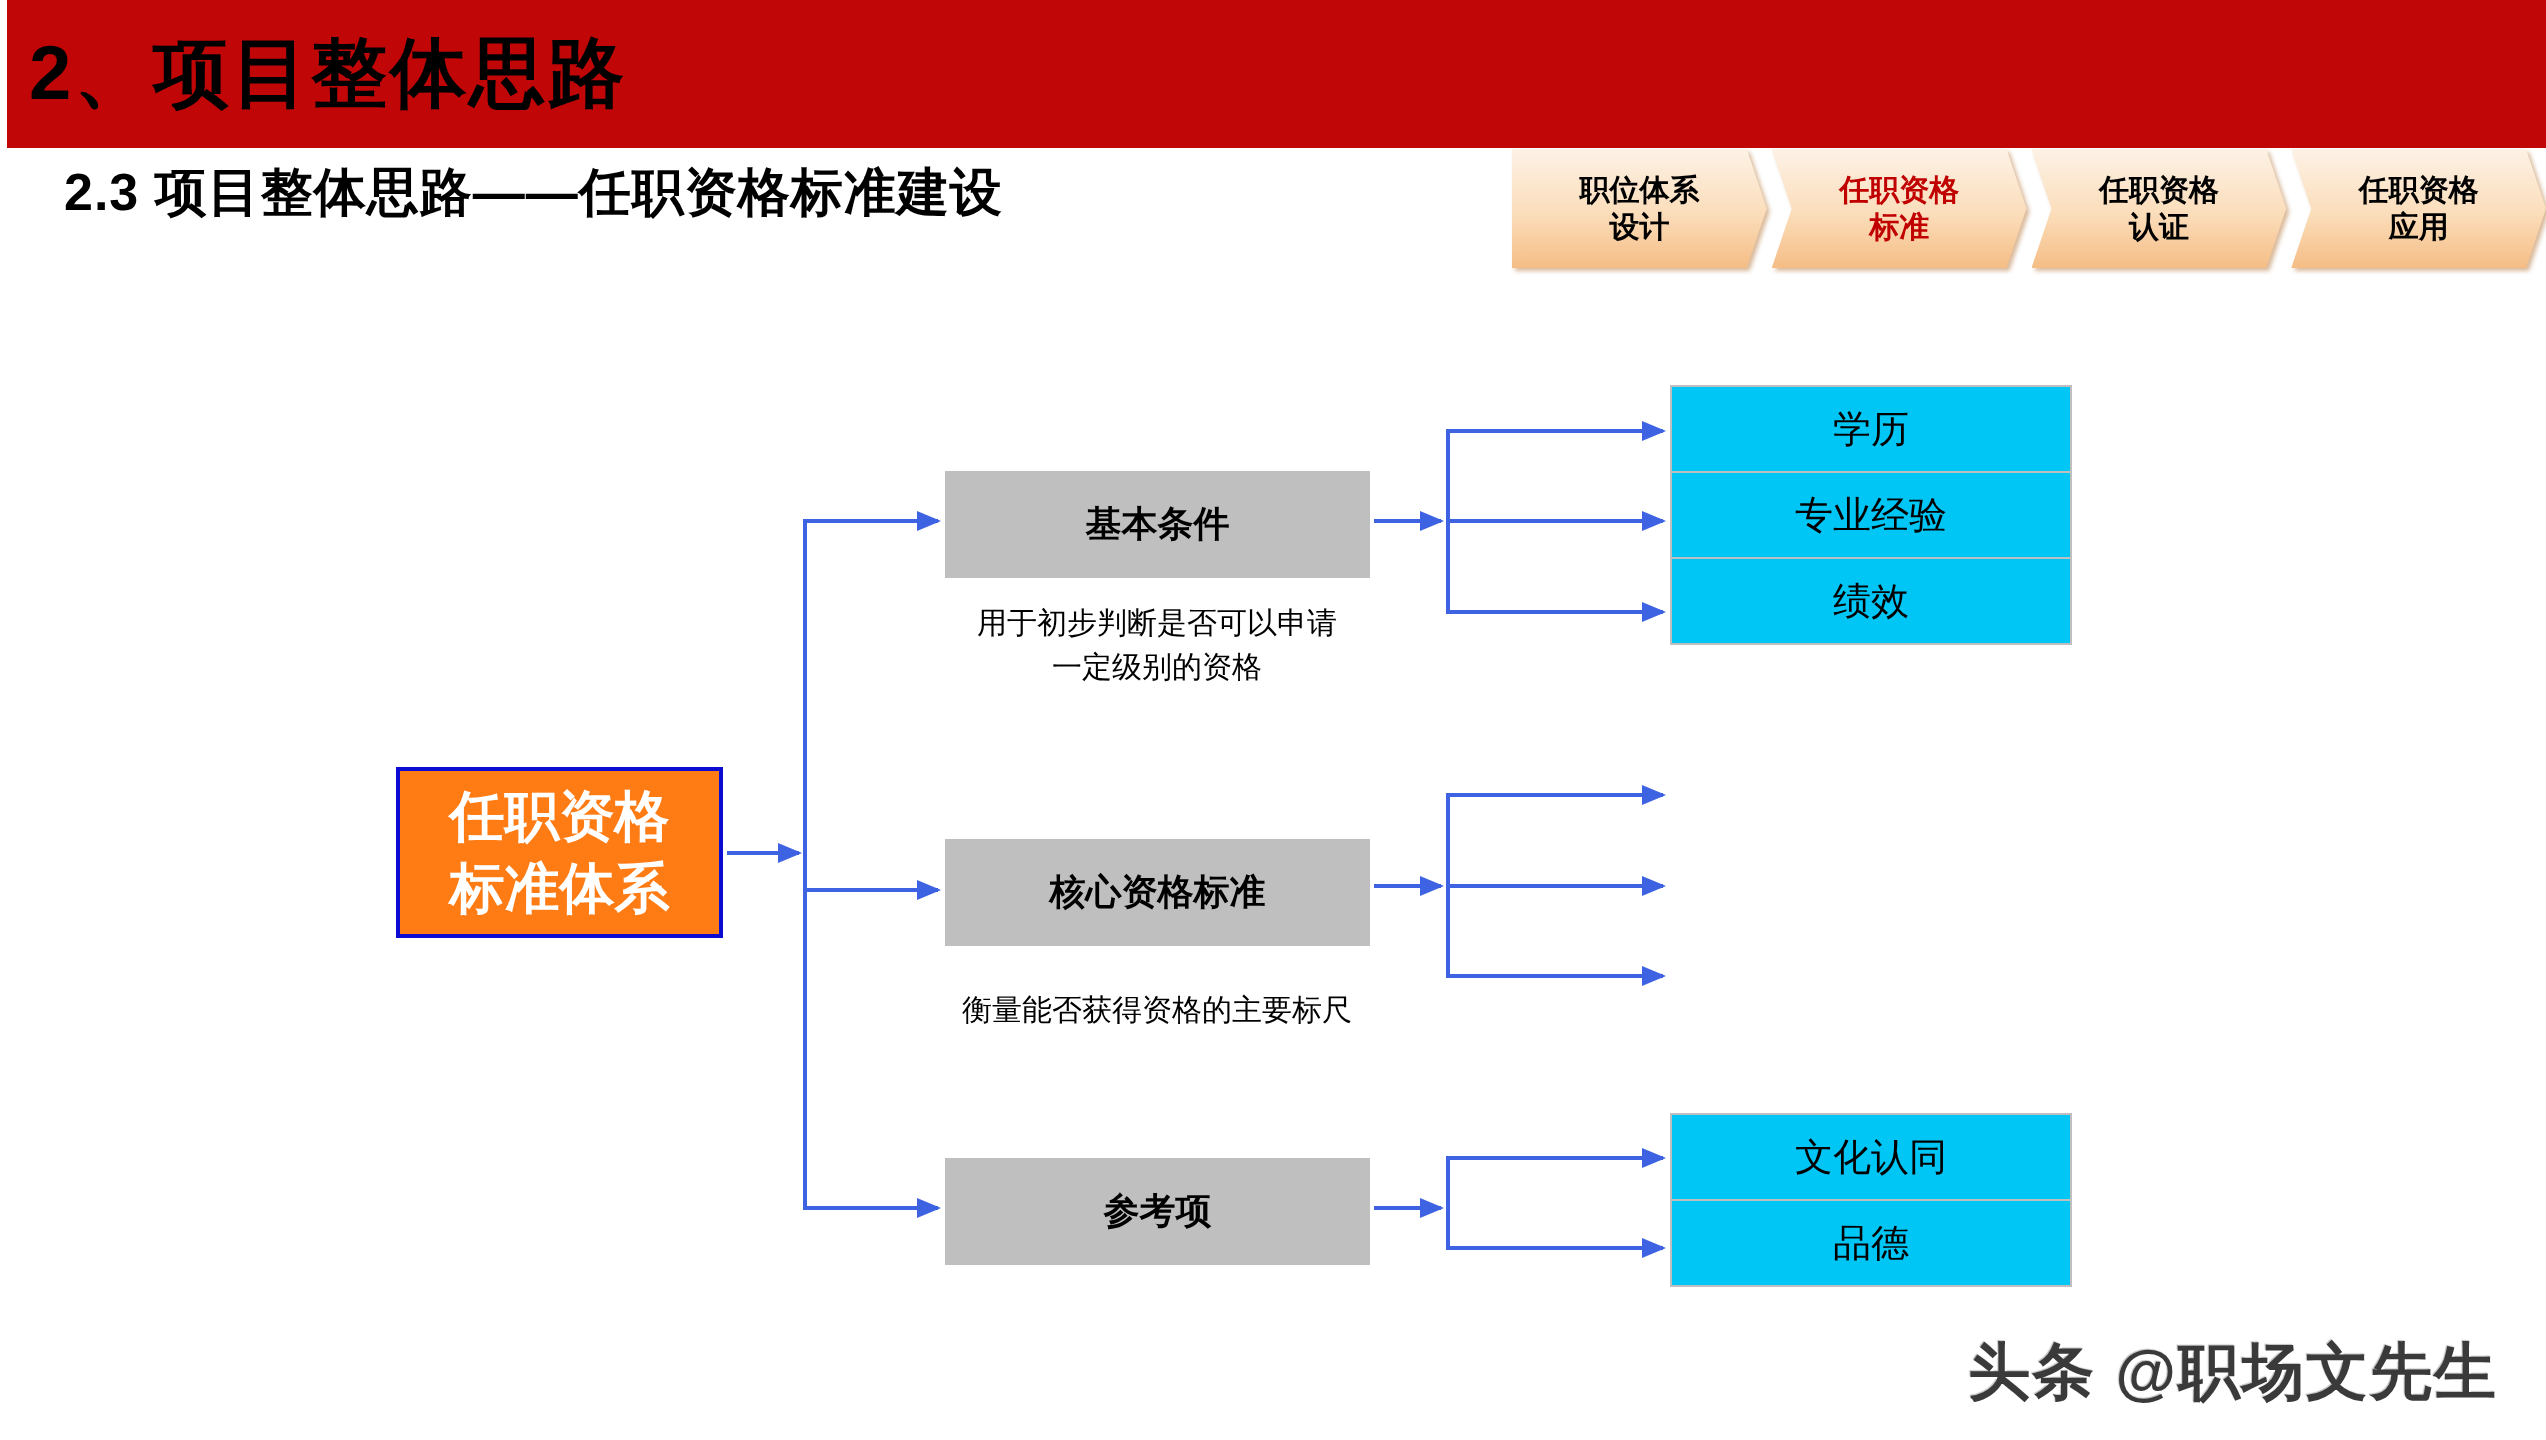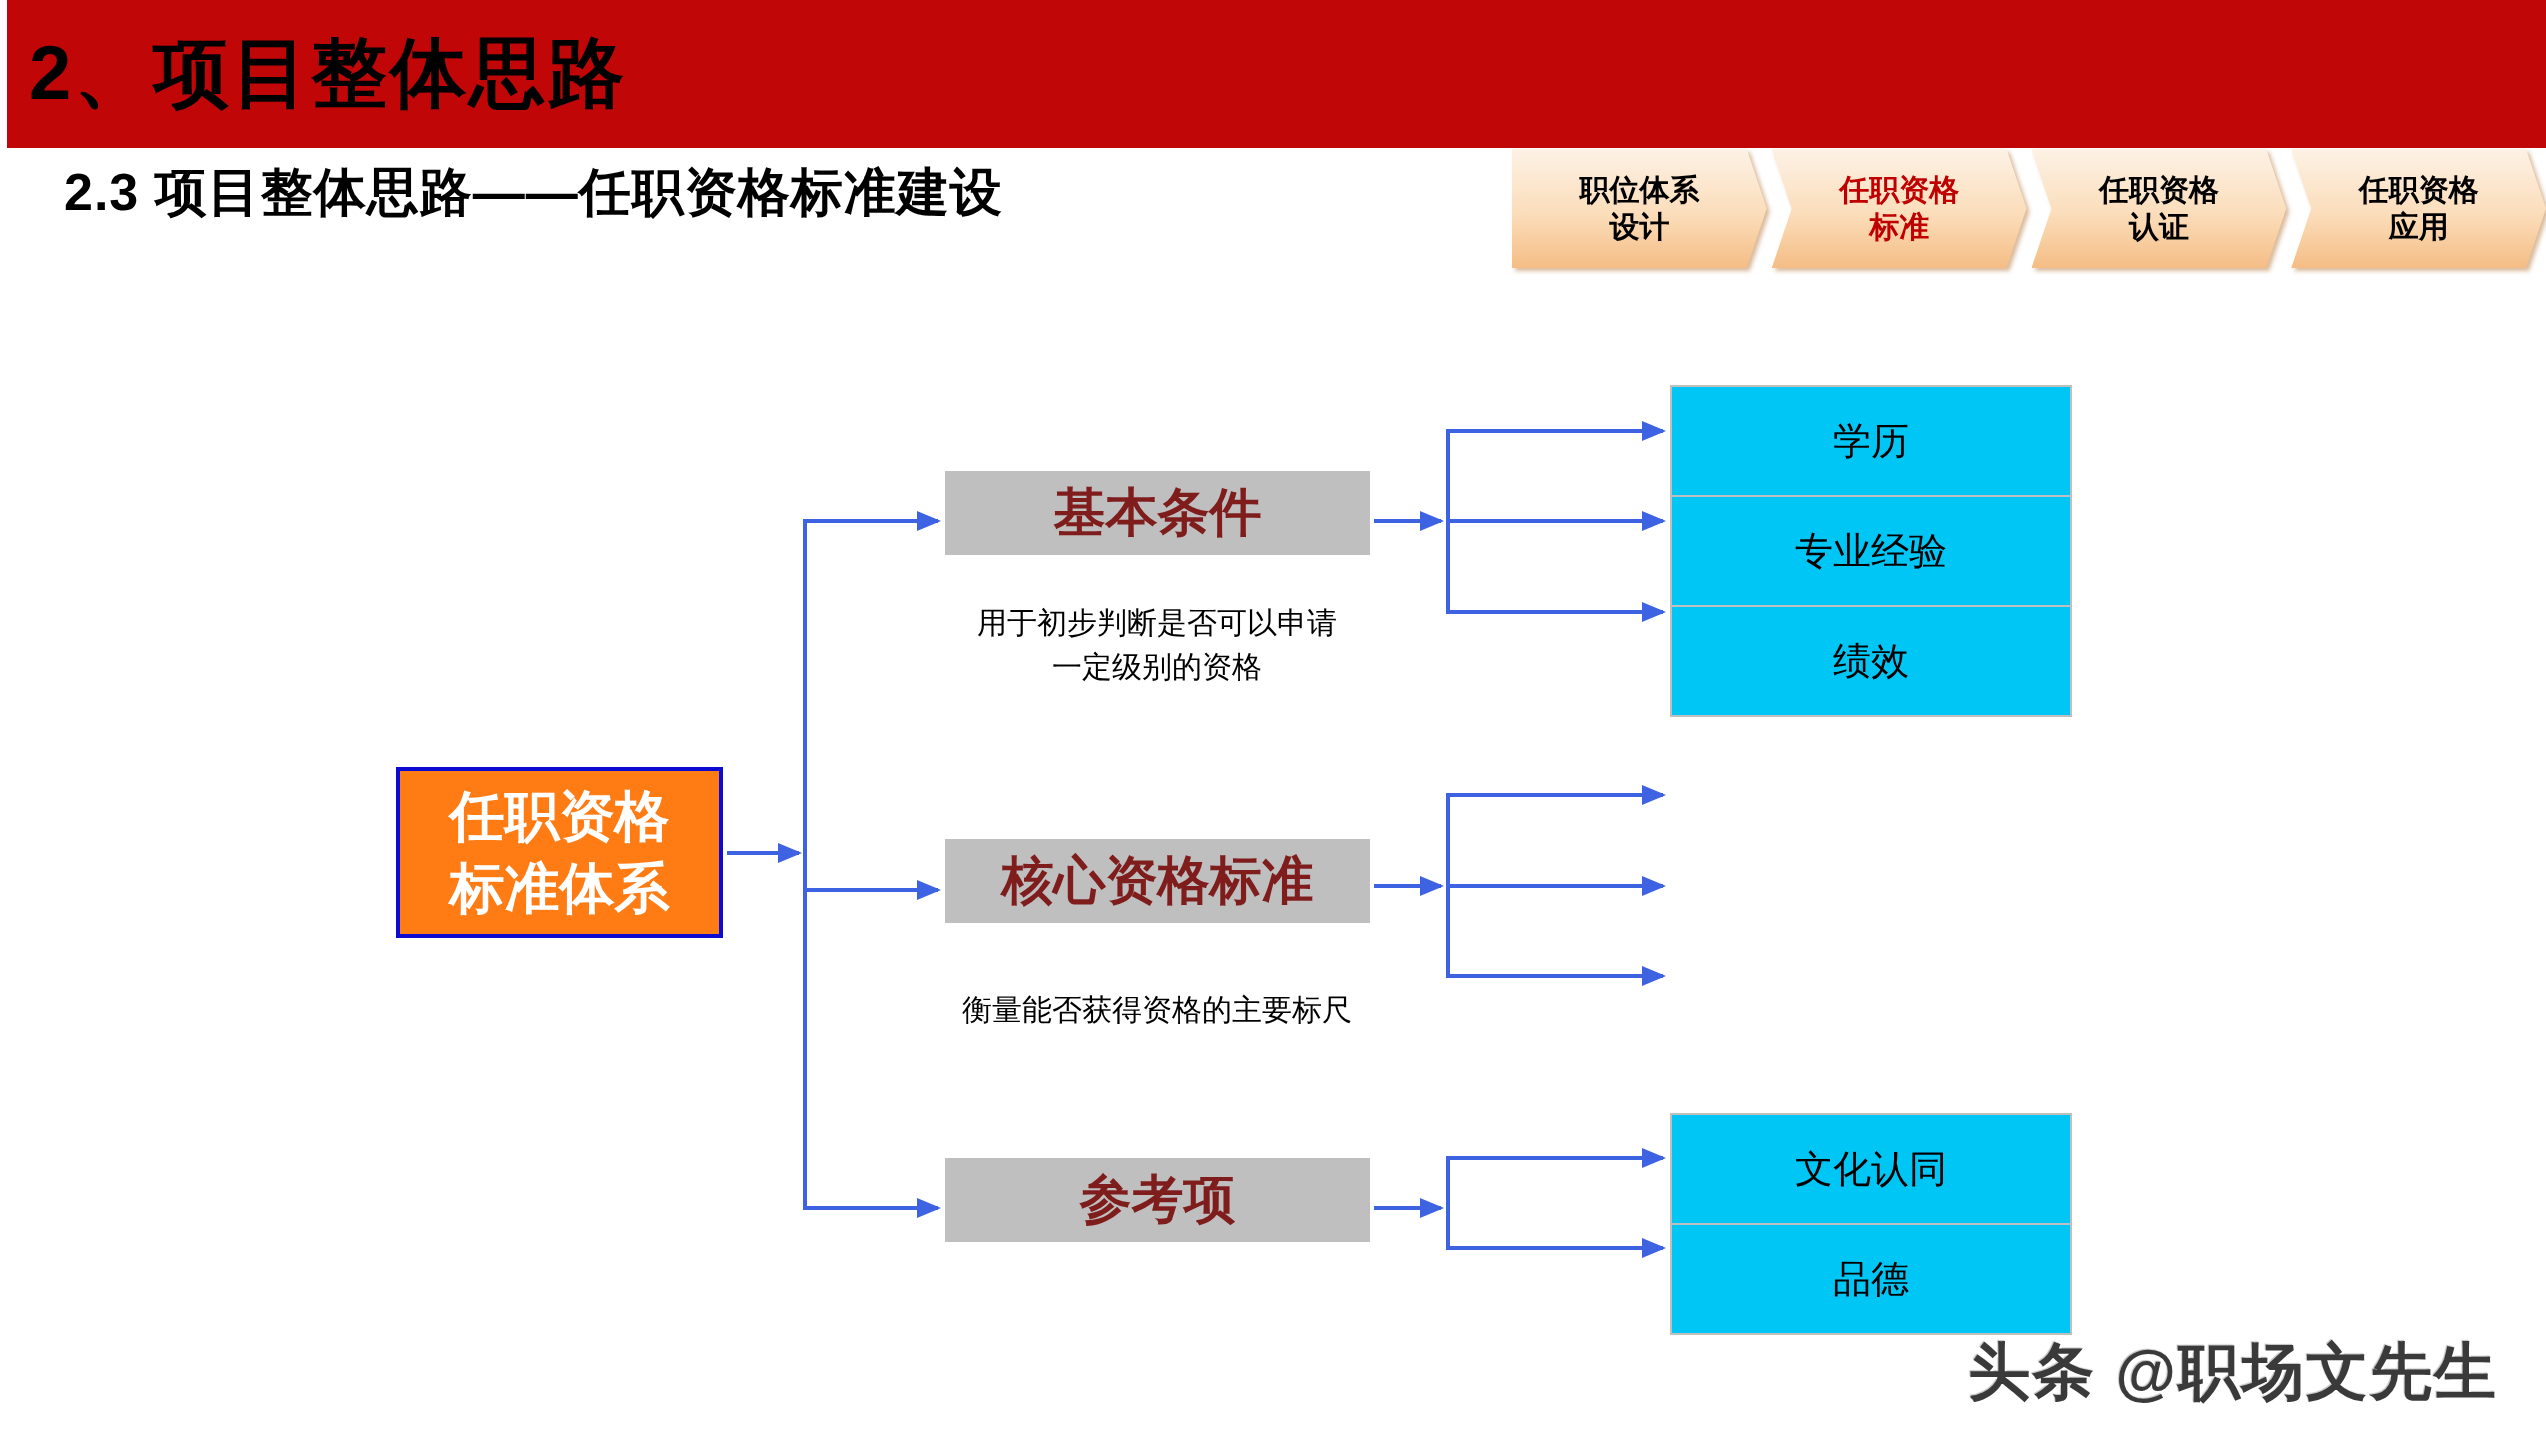--- a/index.html
+++ b/index.html
@@ -20,31 +20,31 @@
     clip-path:polygon(0 0,calc(100% - 20px) 0,100% 50%,calc(100% - 20px) 100%,0 100%,20px 50%);
     display:flex;flex-direction:column;align-items:center;justify-content:center;
     font-size:30px;font-weight:700;line-height:1.22;text-align:center;color:#000;}
   .tab.first .tab-inner{clip-path:polygon(0 0,calc(100% - 20px) 0,100% 50%,calc(100% - 20px) 100%,0 100%);}
   .tab.active .tab-inner{color:var(--accent_red,#C00000);}
   
   .root-box{position:absolute;left:396px;top:767px;width:327px;height:171px;box-sizing:border-box;
     background:var(--orange,#FF7B14);border:4px solid var(--orange_border,#0B0BD1);
     display:flex;align-items:center;justify-content:center;text-align:center;
     color:#fff;font-size:55px;font-weight:700;line-height:1.3;white-space:pre-line;}
-  .gray-box{position:absolute;left:945px;width:425px;height:84px;background:var(--gray_box,#BFBFBF);
+  .gray-box{position:absolute;left:945px;width:425px;height:107px;background:var(--gray_box,#BFBFBF);
     display:flex;align-items:center;justify-content:center;
-    font-size:52px;font-weight:700;color:#7f1d1d;}
+    font-size:36px;font-weight:700;color:#000000;}
   .gb0{top:471px}.gb1{top:839px}.gb2{top:1158px}
   .caption{position:absolute;left:857px;width:600px;text-align:center;
     font-size:30px;line-height:1.45;color:#000;white-space:pre-line;}
   .cap0{top:601px}.cap1{top:988px}.cap2{top:1296px}
   .cyan-group{position:absolute;left:1670px;width:402px;box-sizing:border-box;
     border:2px solid var(--gray_box,#BFBFBF);}
   .cg0{top:385px}.cg1{top:750px}.cg2{top:1113px}
-  .cyan-row{height:108px;background:var(--cyan,#00C6F6);
+  .cyan-row{height:84px;background:var(--cyan,#00C6F6);
     display:flex;align-items:center;justify-content:center;
     font-size:38px;color:#000;border-top:2px solid var(--gray_box,#BFBFBF);}
   .cyan-row:first-child{border-top:none;}
   .cg1 .cyan-row{color:var(--red_item,#EE0000);font-weight:700;font-size:40px;}
   
   .wires{position:absolute;left:0;top:0;width:2546px;height:1440px;pointer-events:none;}
   .ln{stroke:var(--line_blue,#3D63E3);stroke-width:4;fill:none;}
   .arrhead{fill:var(--line_blue,#3D63E3);}
   
   .watermark{position:absolute;right:48px;top:1330px;font-size:62px;font-weight:700;

